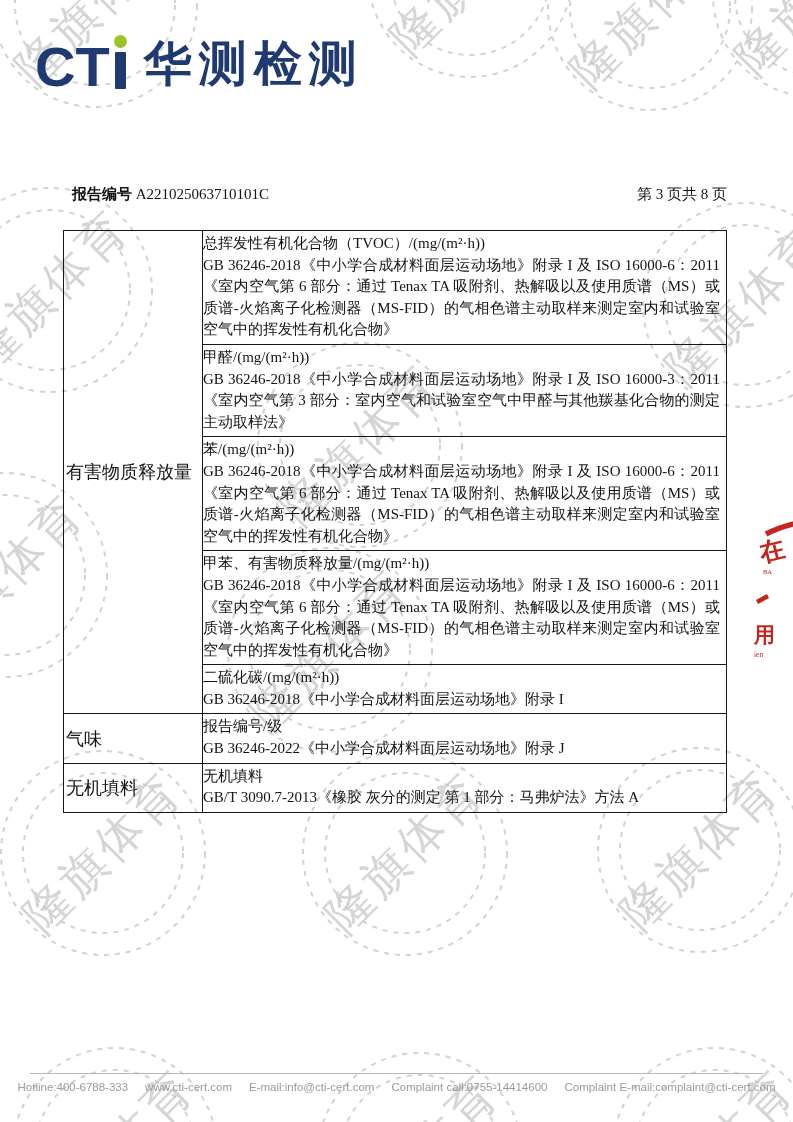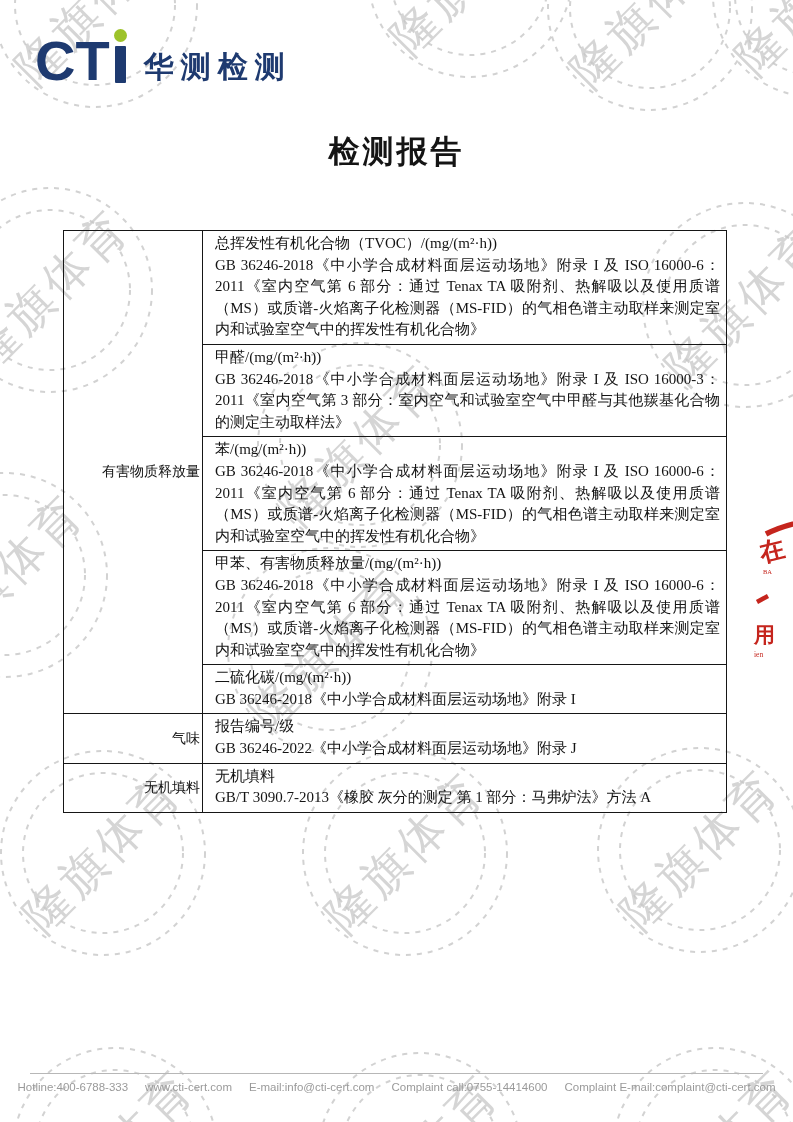--- a/index.html
+++ b/index.html
@@ -11,37 +11,37 @@
   .wm-unit{position:absolute;width:260px;height:260px;}
   .wm-unit svg{display:block;}
 
   
   .logo{position:absolute;left:35px;top:40px;display:flex;align-items:flex-end;z-index:2;}
   .logo-ct{font-family:Liberation Sans, sans-serif;font-weight:900;
            font-size:56px;line-height:.76;color:#1e3a70;letter-spacing:0px;}
   .logo-i{position:relative;width:11px;height:37px;background:#1e3a70;margin-left:5px;border-radius:1px;}
   .logo-i .dot{position:absolute;top:-17px;left:-1px;width:13px;height:13px;border-radius:50%;background:#9dc32a;}
   .logo-cn{font-family:"Liberation Sans","DejaVu Sans",sans-serif;font-weight:800;
-           font-size:30px;line-height:1;color:#1e3a70;margin-left:18px;letter-spacing:7px;padding-bottom:1px;}
+           font-size:48px;line-height:1;color:#1e3a70;margin-left:18px;letter-spacing:7px;padding-bottom:1px;}
 
   
   .doc-title{position:absolute;top:131px;left:0;width:100%;text-align:center;z-index:2;
              font-size:31px;font-weight:bold;letter-spacing:3px;}
   .meta-row{position:absolute;top:185px;left:63px;width:664px;display:flex;
             justify-content:space-between;font-size:15px;z-index:2;}
   .meta-left{padding-left:9px;}
   .meta-label{font-weight:bold;}
   .meta-right{text-align:right;}
 
   
   table.report{position:absolute;left:63px;top:230px;width:664px;z-index:1;
                border-collapse:collapse;table-layout:fixed;background:transparent;}
   table.report th,table.report td{border:1.6px solid #161616;vertical-align:middle;}
-  table.report th{width:134px;font-size:14px;font-weight:normal;text-align:right;padding:2px;}
-  table.report td{font-size:15px;line-height:21.6px;padding:2px 6px 3px 12px;text-align:justify;}
+  table.report th{width:134px;font-size:18px;font-weight:normal;text-align:left;padding:2px;}
+  table.report td{font-size:15px;line-height:21.6px;padding:2px 6px 3px 0;text-align:justify;}
   .param-line{white-space:normal;}
 
   
   .stamp{position:absolute;left:750px;top:510px;width:43px;height:160px;z-index:3;}
 
   
   .footer-rule{position:absolute;left:30px;top:1073px;width:733px;height:1px;background:#b7b7b7;z-index:2;}
   .footer{position:absolute;left:0;top:1081px;width:100%;display:flex;justify-content:center;gap:17px;
           font-family:"Liberation Sans","DejaVu Sans",sans-serif;font-size:11.5px;color:#9a9a9a;z-index:2;}
 </style>
@@ -159,22 +159,28 @@
     </div>
 
   <div class="logo">
     <span class="logo-ct">CT</span>
     <span class="logo-i">
       <span class="dot"></span>
     </span>
     <span class="logo-cn">华测检测</span>
   </div>
 
-  <div class="doc-title">检测报告</div>
-
+
+  <div class="meta-row">
+    <div class="meta-left">
+      <span class="meta-label">报告编号</span>
+      <span>A221025063710101C</span>
+    </div>
+    <div class="meta-right">第 3 页共 8 页</div>
+  </div>
 
   <table class="report">
     <tbody>
         <tr>
           <th rowspan="5">有害物质释放量</th>
           <td>
             <div class="param-line">总挥发性有机化合物（TVOC）/(mg/(m²·h))</div>
             <div>GB 36246-2018《中小学合成材料面层运动场地》附录 I 及 ISO 16000-6：2011《室内空气第 6 部分：通过 Tenax TA 吸附剂、热解吸以及使用质谱（MS）或质谱-火焰离子化检测器（MS-FID）的气相色谱主动取样来测定室内和试验室空气中的挥发性有机化合物》</div>
           </td>
         </tr>

